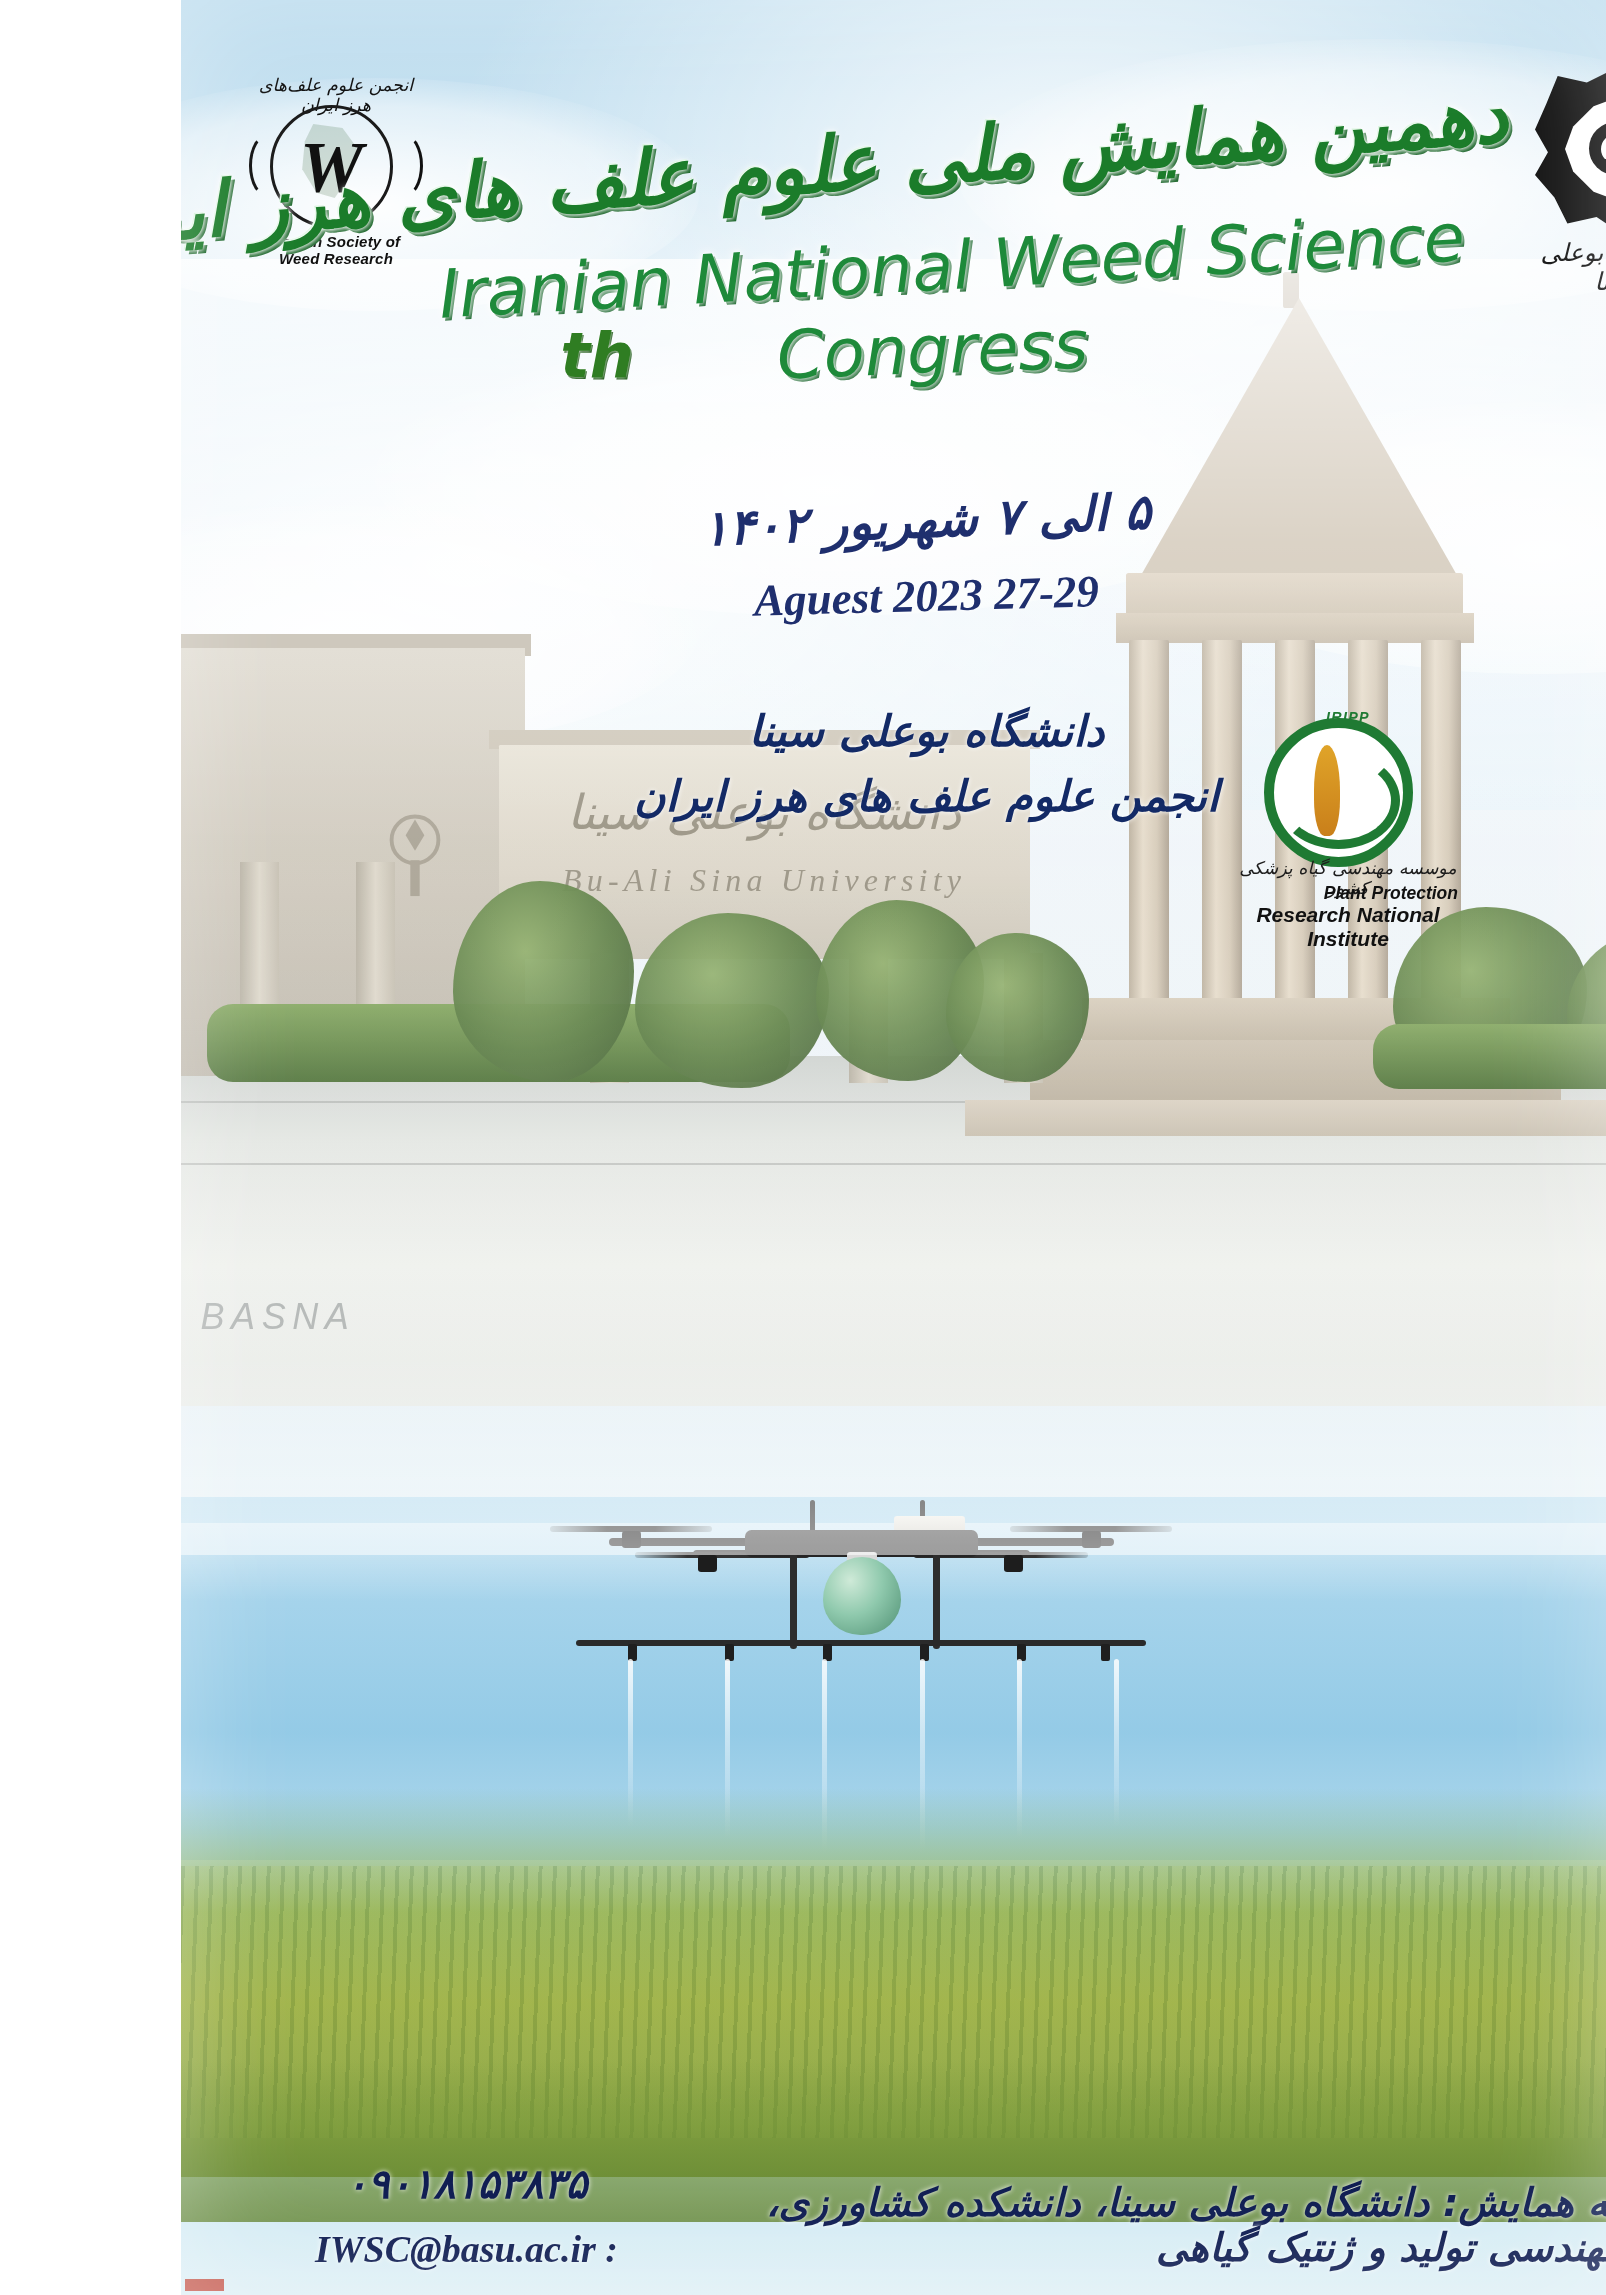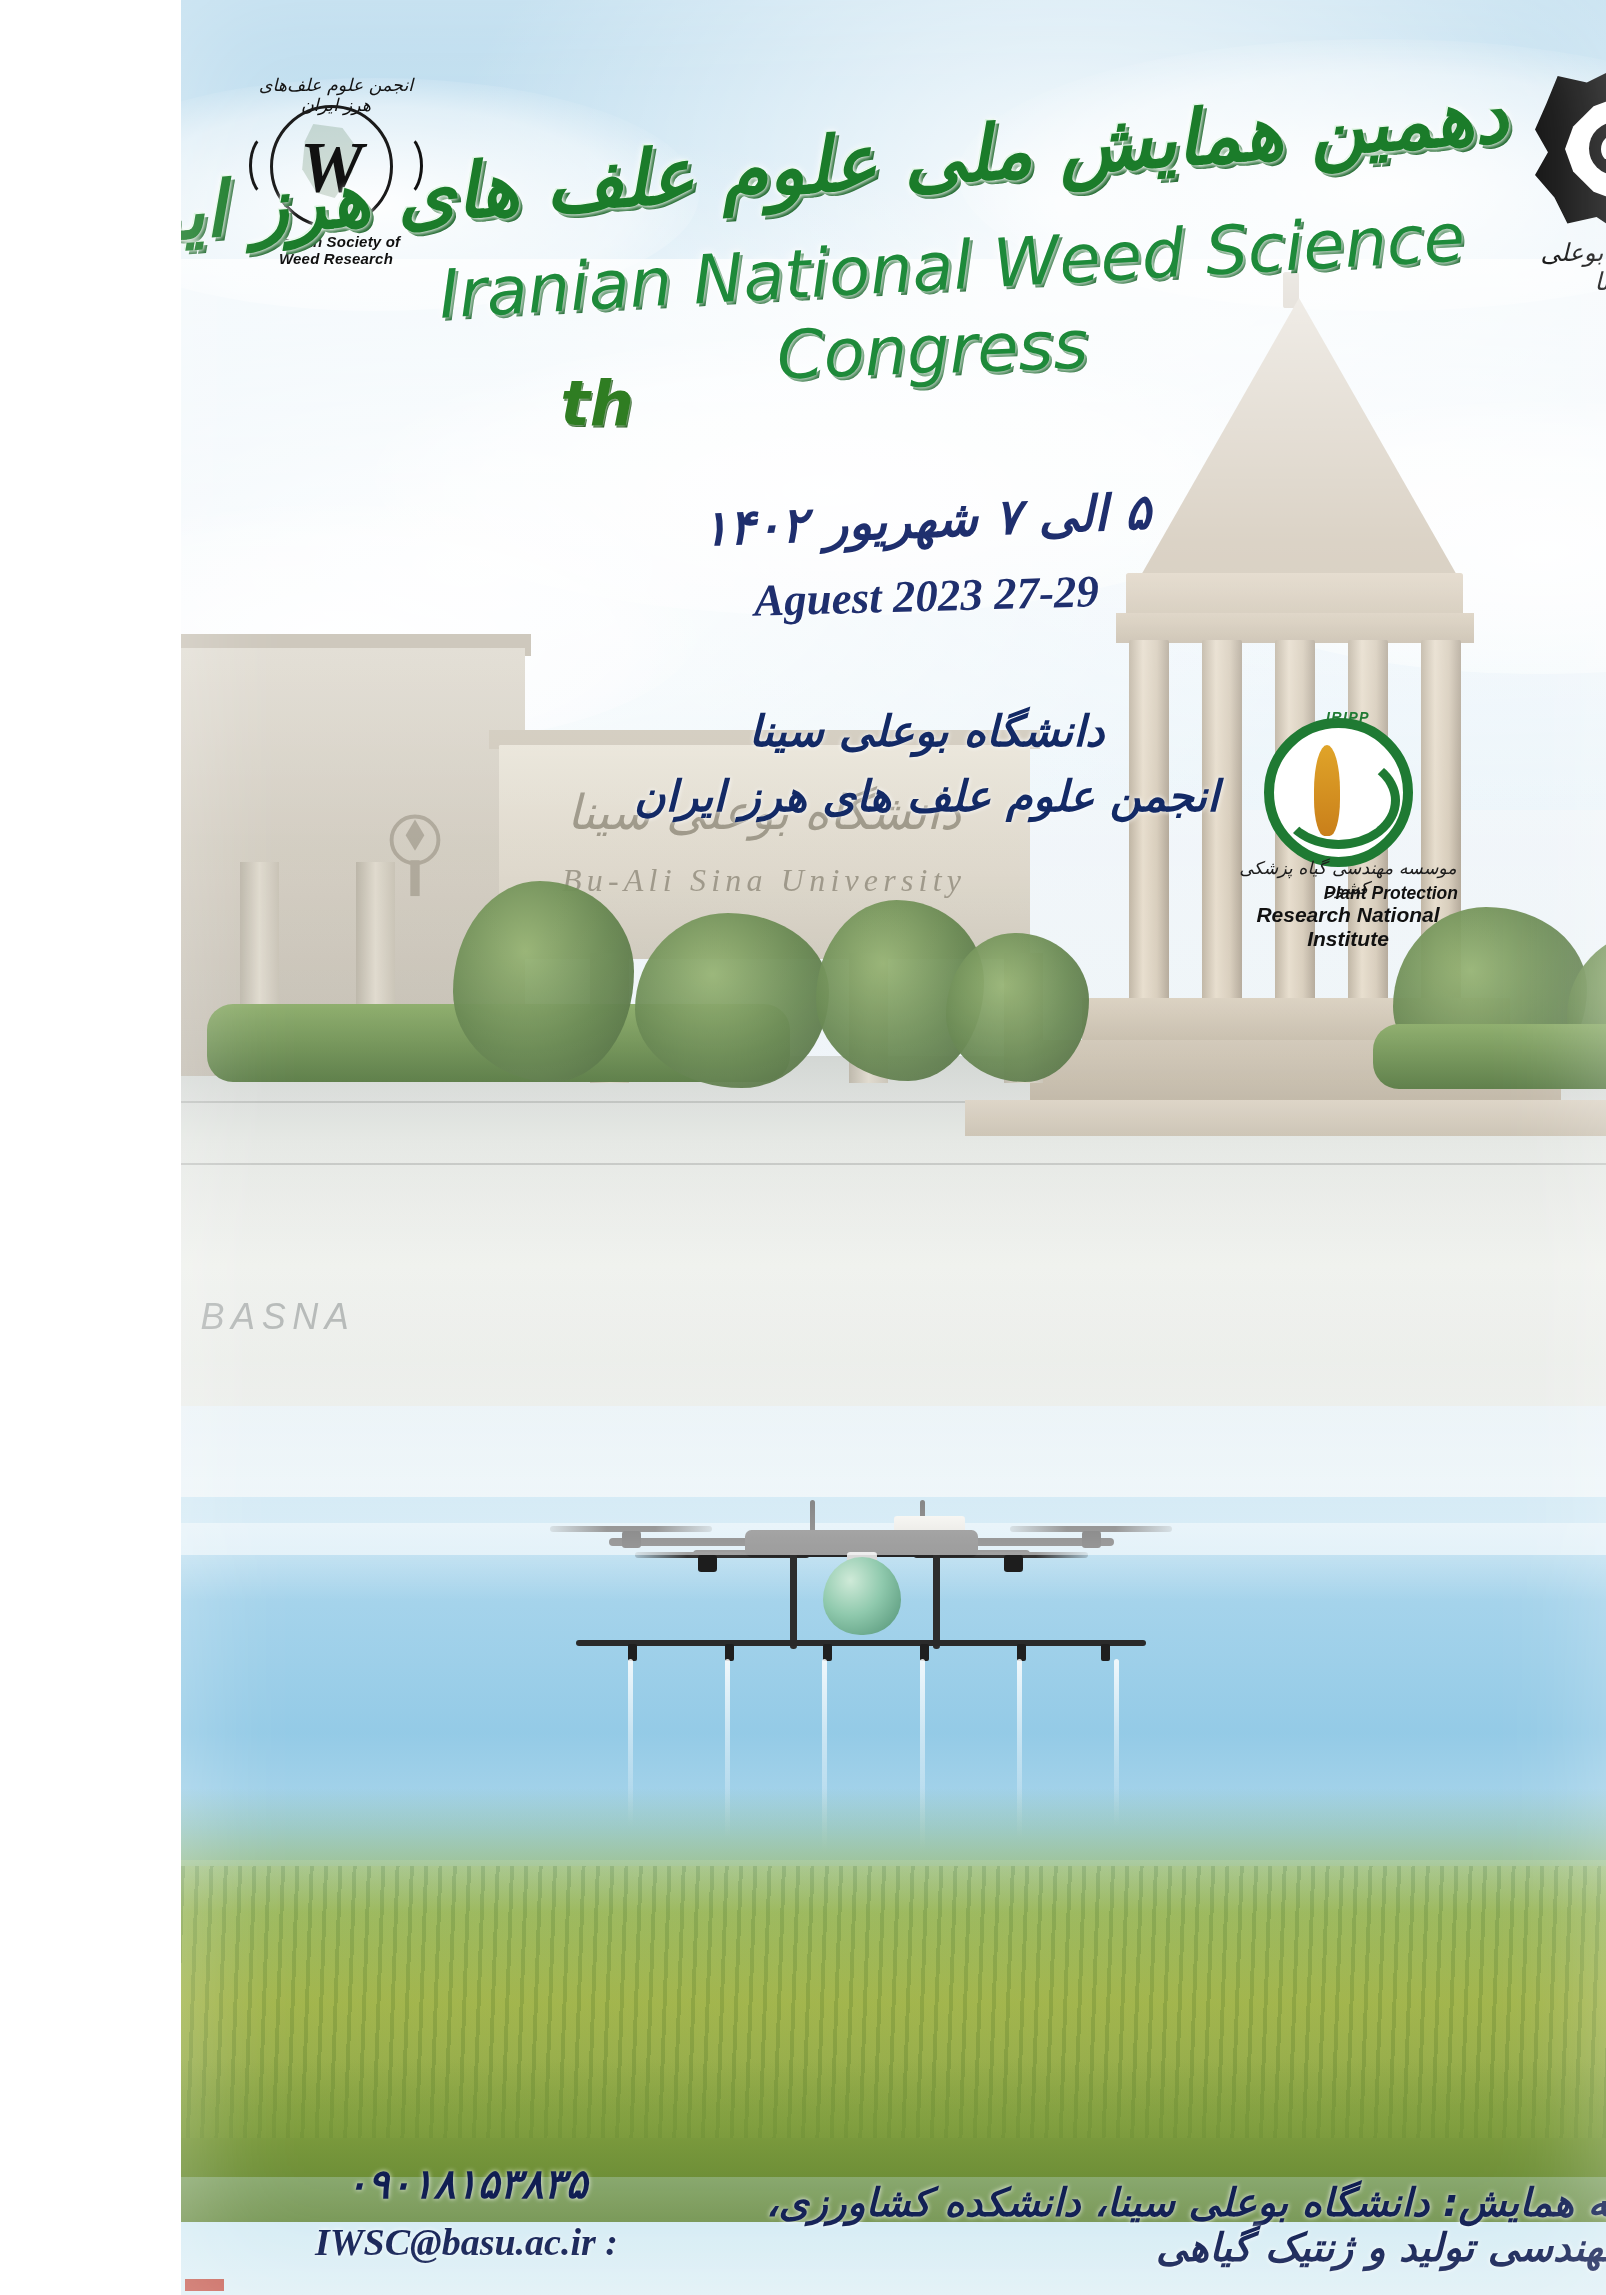--- a/index.html
+++ b/index.html
@@ -359,21 +359,20 @@
     filter: drop-shadow(1.9px 2.6px 1.3px rgba(0,0,0,0.35));
     letter-spacing: -3.9px;
     line-height: 1;
   }
   .ten-th {
     position: absolute; right: 13px; top: 14.3px;
     font-family: "DejaVu Sans", sans-serif;
     font-size: 62px; font-weight: 700;
     color: #2f7d22;
     text-shadow: 0 0 3.9px #fff, 1.3px 1.9px 0 #17540f;
-    margin-top: 48px;
   }
 
   .date-fa {
     position: absolute; left: 454px; top: 492px; width: 583px; text-align: center;
     font-family: "DejaVu Sans", sans-serif; font-size: 49px; font-weight: 700;
     color: #1f2f6e; text-shadow: 0 0 5.2px #fff, 1.9px 1.9px 0 rgba(255,255,255,0.9);
     transform: rotate(-2.2deg);
   }
   .date-en {
     position: absolute; left: 454px; top: 570px; width: 583px; text-align: center;
@@ -439,21 +438,21 @@
     color: #0f1d52; text-align: center;
   }
   .footer-phone {
     font-size: 41px; font-weight: 700; letter-spacing: 1.3px;
     text-shadow: 0 0 5.2px rgba(255,255,255,0.9);
     direction: ltr;
   }
   .footer-mail {
     font-size: 38px; font-weight: 700; font-family: "Liberation Serif", serif;
     text-shadow: 0 0 5.2px rgba(255,255,255,0.9);
-    direction: ltr; margin-top: 12px;
+    direction: ltr; margin-top: 19px;
   }
   .footer-addr {
     position: absolute; right: 71px; top: 34px; width: 1037px;
     text-align: right;
     font-family: "DejaVu Sans", sans-serif;
     font-size: 39px; font-weight: 700; color: #0f1d52;
     text-shadow: 0 0 5.2px rgba(255,255,255,0.95);
   }
   .corner-tag {
     position: absolute; left: 3.9px; bottom: 3.9px; width: 39px; height: 11.7px;

